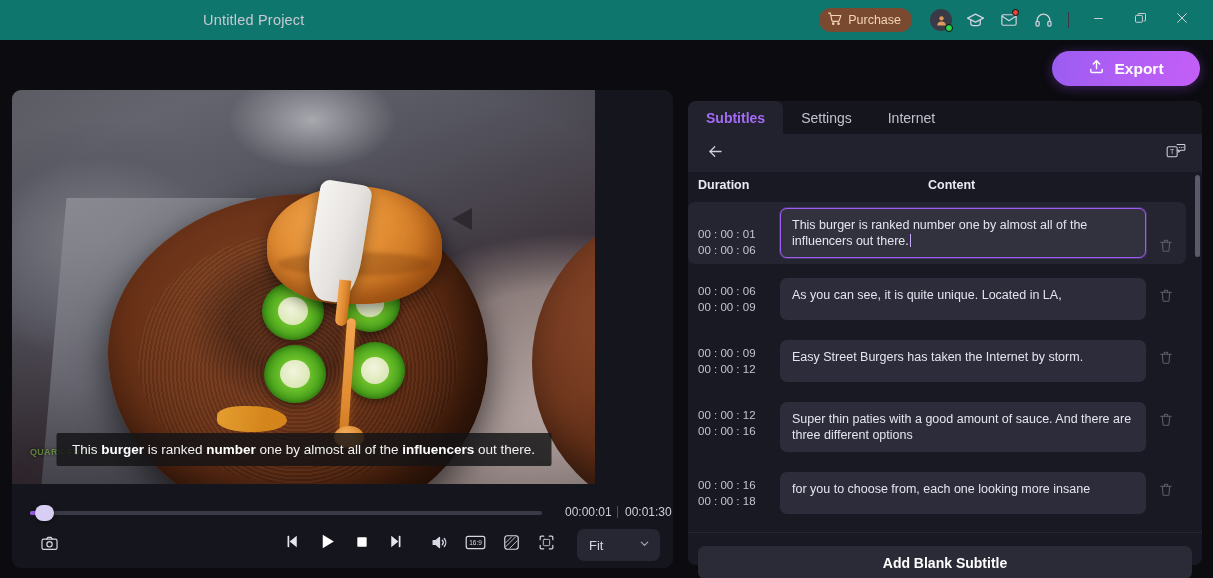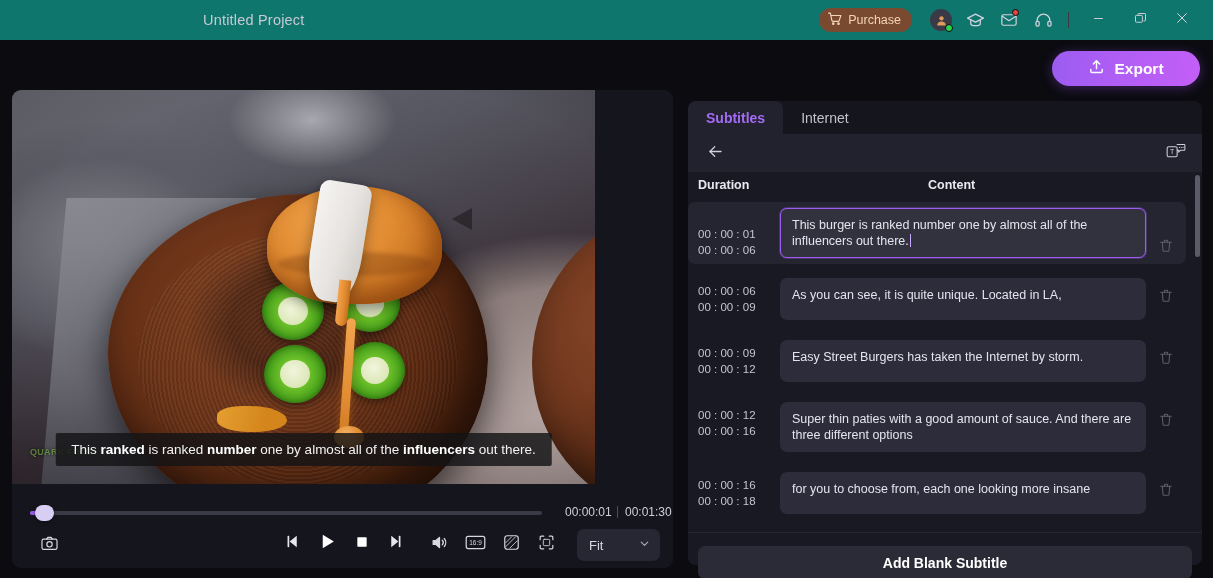--- a/index.html
+++ b/index.html
@@ -461,21 +461,21 @@
         <div class="nozzle"></div>
         <div class="sauce-stream"></div>
         <div class="sauce-blob"></div>
         <div class="triangle-logo"></div>
         <div class="vignette"></div>
       </div>
 
       <div class="watermark">QUARK FOOD</div>
 
       <div class="sub-overlay">
-        <span id="sub-ov-text"><span>This </span><b>ranked</b><span> is ranked </span><b>number</b><span> one by almost all of the </span><b>influencers</b><span> out there.</span></span>
+        <span id="sub-ov-text"><span>This </span><b>burger</b><span> is ranked </span><b>number</b><span> one by almost all of the </span><b>influencers</b><span> out there.</span></span>
       </div>
     </div>
 
     <div class="controls">
       <div class="scrub-row">
         <div class="track">
           <div class="track-fill" style="width: 10.24px;"></div>
           <div class="track-handle" style="left: 5.24px;"></div>
         </div>
         <div class="time-cur">00:00:01</div>
@@ -576,20 +576,23 @@
         </div>
       </div>
     </div>
   </div>
 
   <div class="right-panel">
 
     <div class="tabs">
       <div class="tab active">
         <span>Subtitles</span>
+      </div>
+      <div class="tab">
+        <span>Settings</span>
       </div>
       <div class="tab">
         <span>Internet</span>
       </div>
     </div>
 
     <div class="panel-body">
 
       <div class="panel-toolbar">
         <div class="back-arrow">

